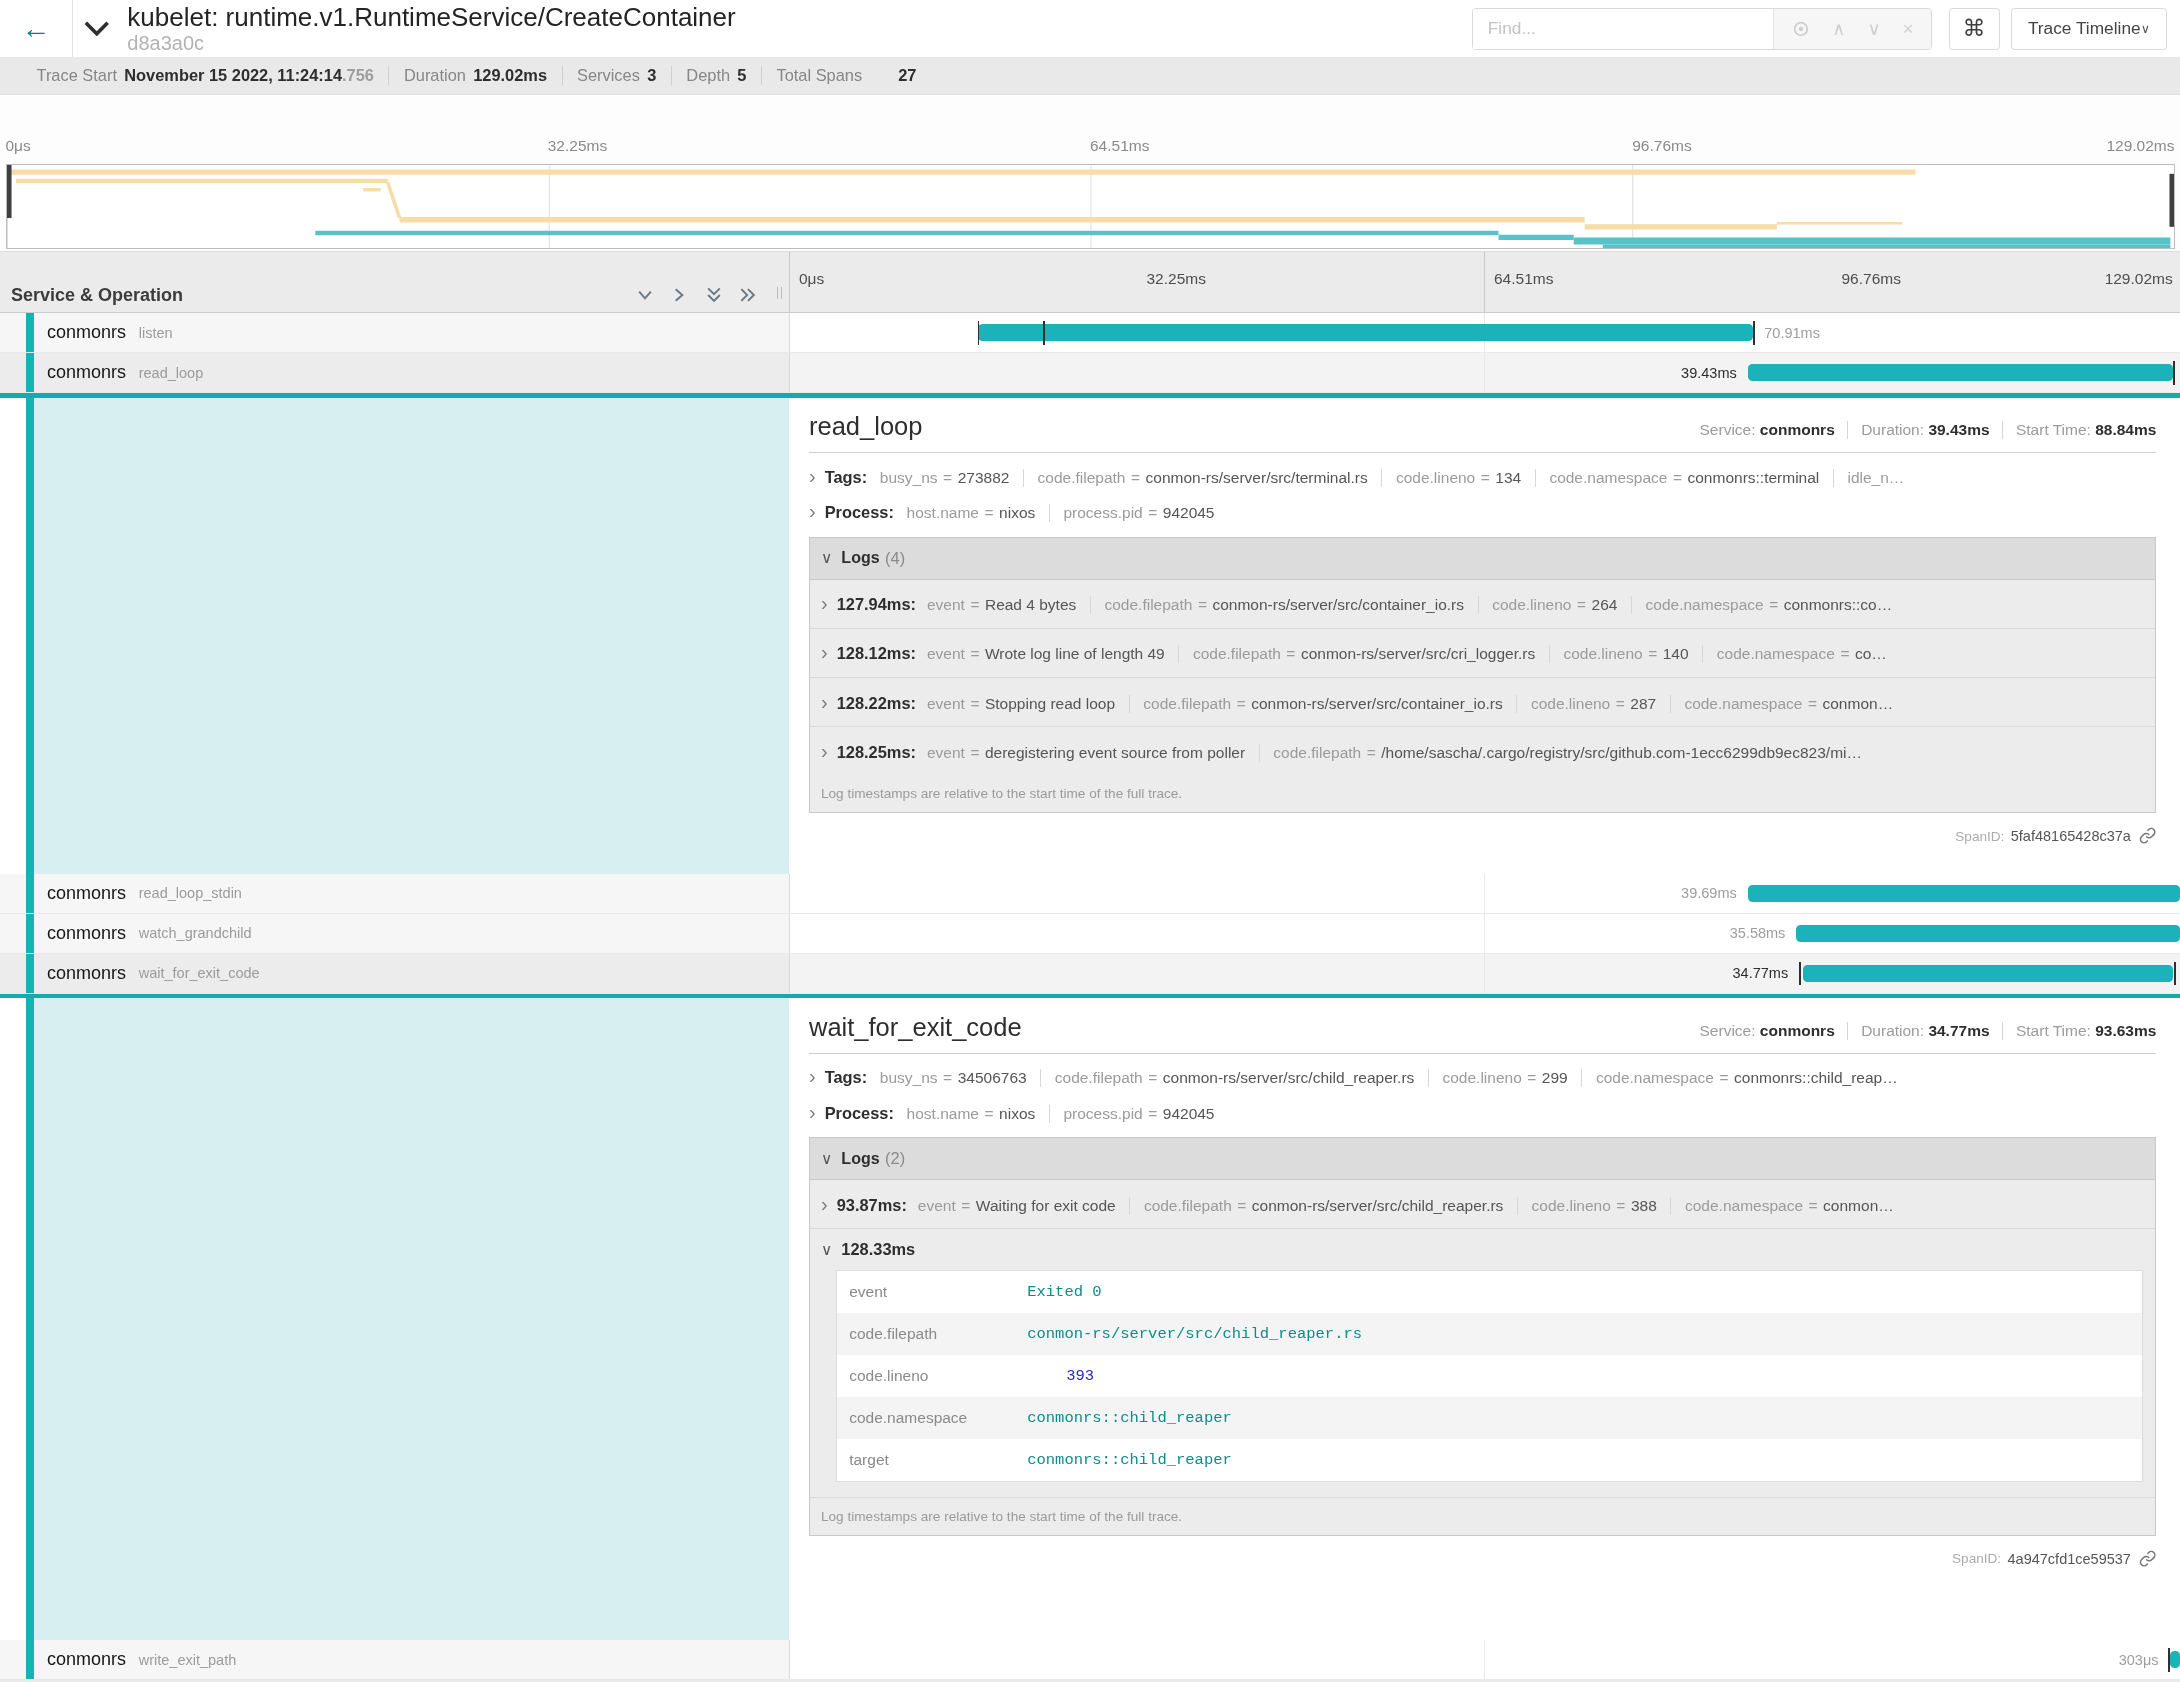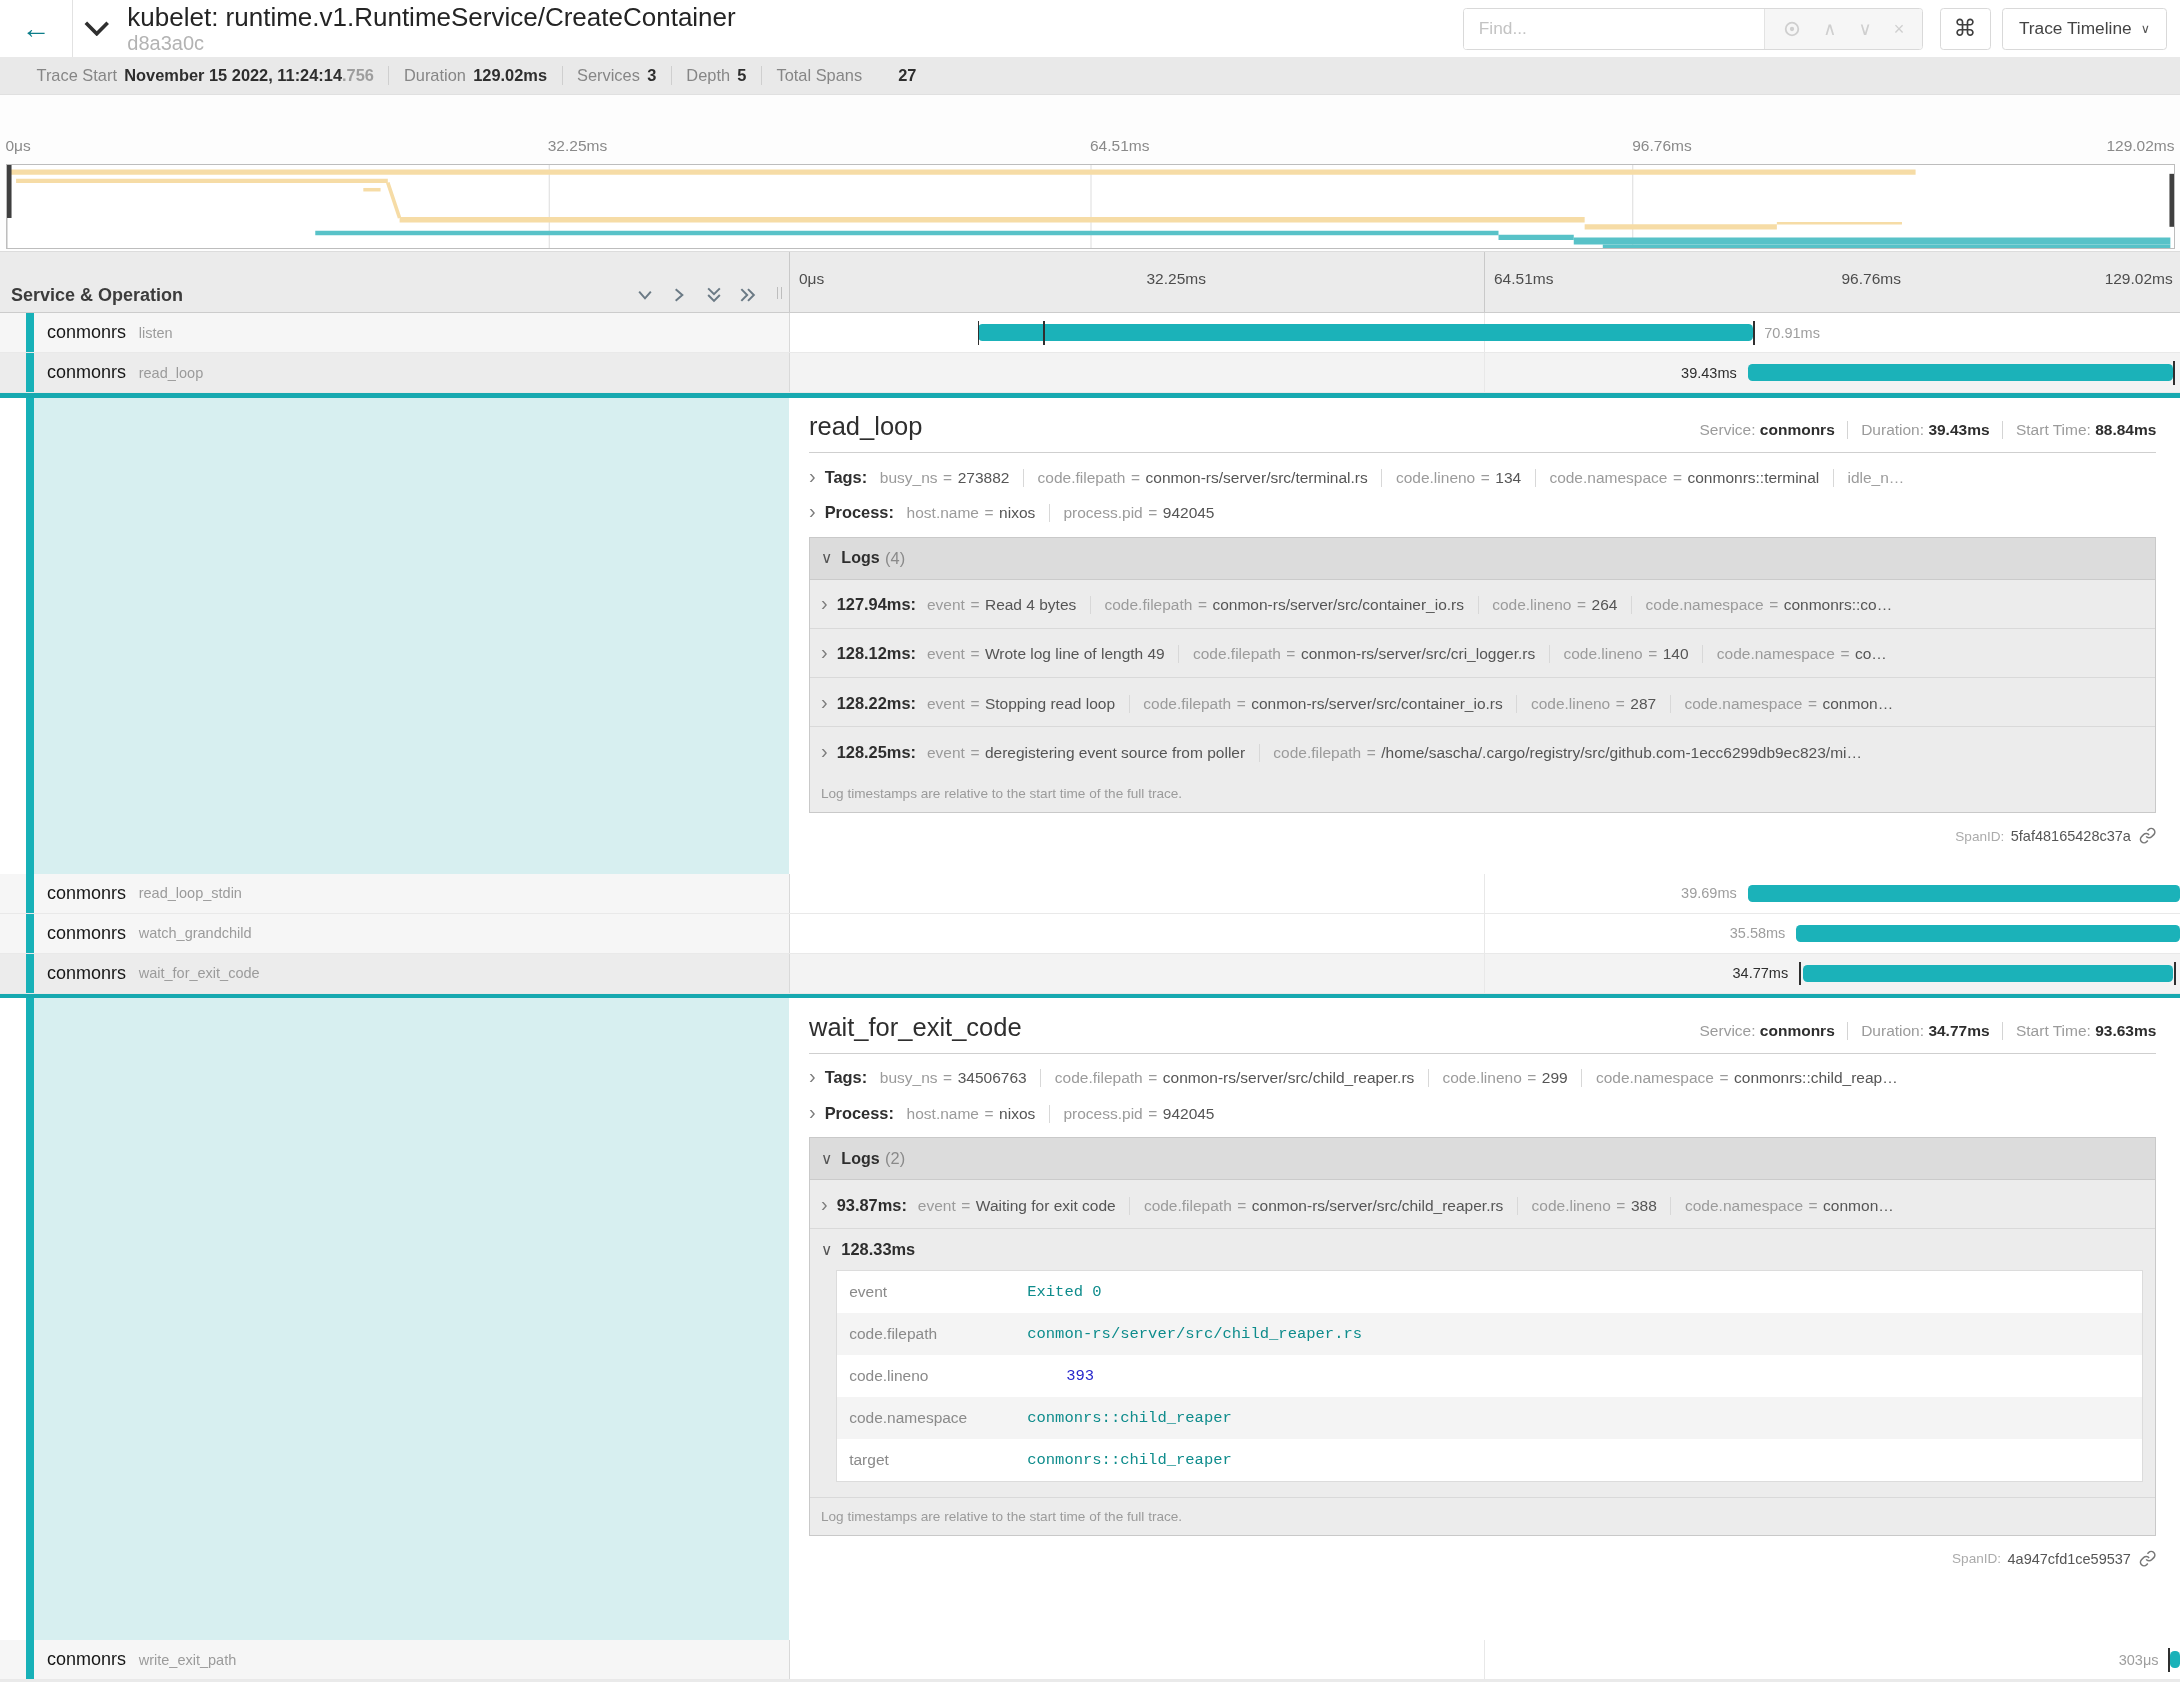--- a/index.html
+++ b/index.html
@@ -20,21 +20,21 @@
   .find-group { display:flex; height:42px; border:0.9px solid #d9d9d9; border-radius:3.6px; overflow:hidden; background:#fff; }
   .find-input { width:300px; border:0; outline:none; padding:0 14.5px; font-size:17.3px; color:#444;
     font-family:"Liberation Sans",sans-serif; }
   .find-input::placeholder { color:#c3c3c3; }
   .find-tools { display:flex; align-items:center; gap:22px; padding:0 18px; background:#f6f6f6; border-left:0.9px solid #e3e3e3; }
   .find-tools .tglyph { font-size:18px; color:#cfcfcf; line-height:1; cursor:pointer; }
   .sq-btn { height:42px; min-width:51px; margin-left:16.4px; border:0.9px solid #d9d9d9; border-radius:3.6px;
     background:#fff; display:flex; align-items:center; justify-content:center; cursor:pointer; }
   .sq-btn span { font-size:23px; color:#3f3f3f; }
   .view-btn { height:42px; margin-left:11px; padding:0 16.4px; border:0.9px solid #d9d9d9; border-radius:3.6px;
-    background:#fff; display:flex; align-items:center; gap:9px; cursor:pointer; }
+    background:#fff; display:flex; align-items:center; gap:0; cursor:pointer; }
   .view-btn .vlabel { font-size:17.3px; color:#444; white-space:nowrap; }
   .view-btn .vcaret { font-size:12.7px; color:#555; }
 
   
   .tracebar { height:38px; flex:none; background:#e9e9e9; display:flex; align-items:center;
     padding-left:22px; font-size:16.4px; border-bottom:0.9px solid #e0e0e0; }
   .tb-item { display:flex; align-items:baseline; gap:7.3px; padding:0 14.5px; border-right:0.9px solid #cfcfcf; }
   .tb-item:last-child { border-right:0;gap:36px; }
   .tb-label { color:#868686; }
   .tb-value { color:#2e2e2e; font-weight:bold; }

